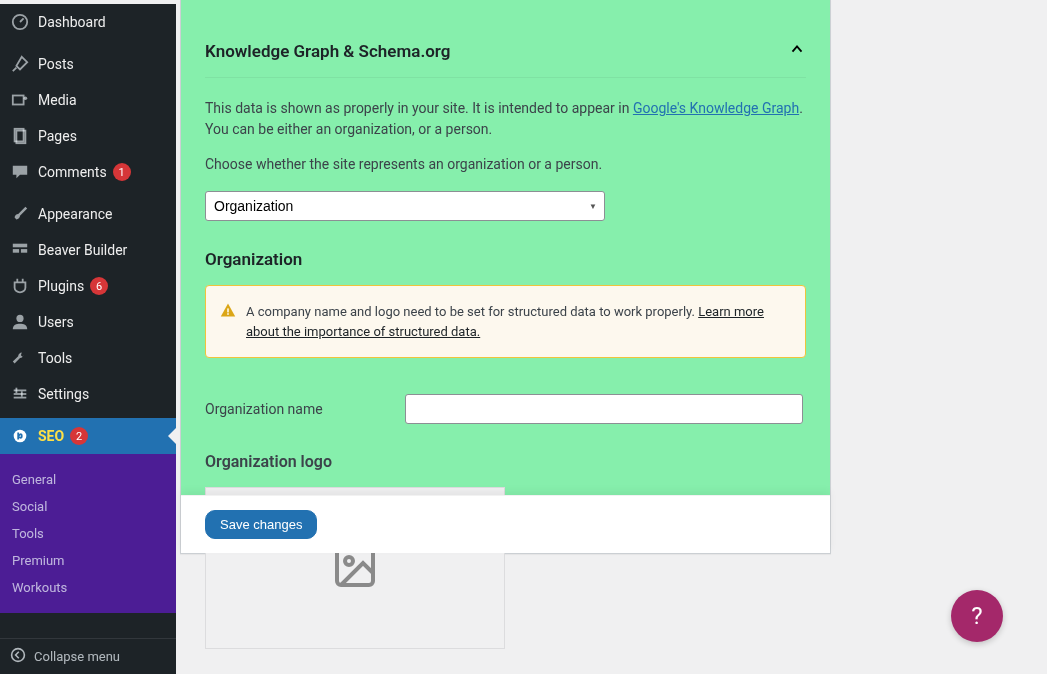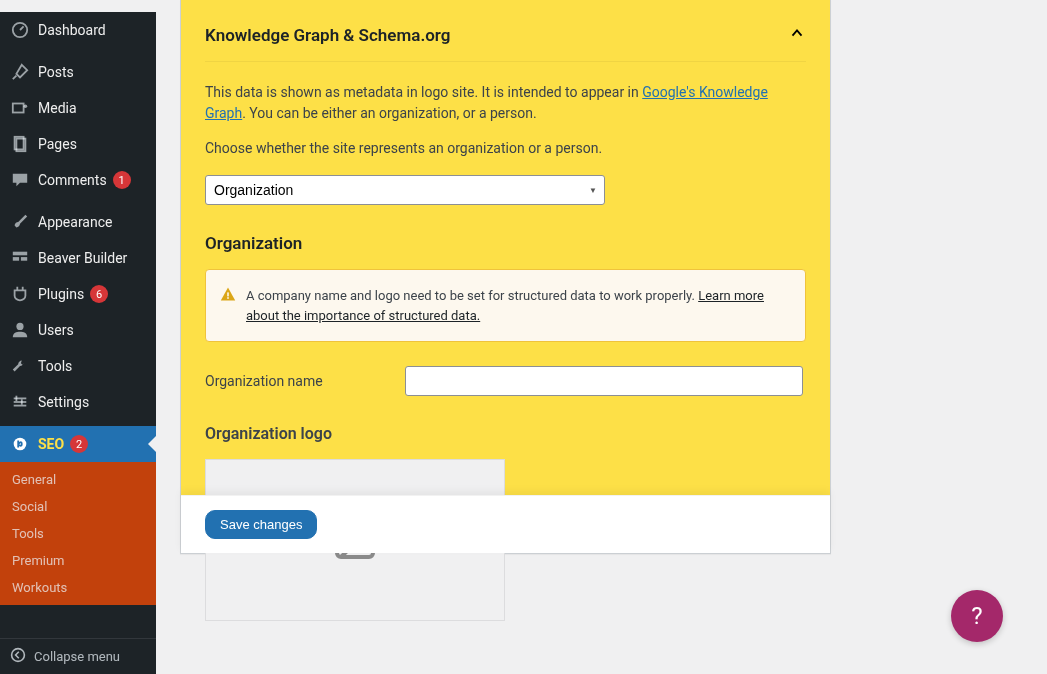--- a/index.html
+++ b/index.html
@@ -8,22 +8,22 @@
   font-size: 13px;
   color: #3c434a;
   background: #f0f0f1;
   position: relative;
   width: 1047px;
   height: 674px;
   overflow: hidden;
 }
 .sidebar {
   position: absolute;
-  left: 0; top: 12px; bottom: 0;
-  width: 156px;
+  left: 0; top: 4px; bottom: 0;
+  width: 176px;
   background: #1d2327;
   color: #f0f0f1;
 }
 .menu-item {
   display: flex;
   align-items: center;
   padding: 8px 10px;
   min-height: 34px;
   cursor: pointer;
   color: rgba(240,246,252,.7);
@@ -58,22 +58,22 @@
   border-radius: 9px;
   background: #d63638;
   color: #fff;
   align-items: center;
   justify-content: center;
   font-size: 11px;
   padding: 0 5px;
   margin-left: 6px;
 }
 .submenu {
-  background: #c2410c;
-  padding: 4px 0;
+  background: #4c1d95;
+  padding: 12px 0;
 }
 .submenu .sub-item {
   padding: 6px 12px;
   color: rgba(240,246,252,.7);
   font-size: 13px;
   cursor: pointer;
 }
 .submenu .sub-item.active { color: #fff; font-weight: 600; }
 .collapse-row {
   position: absolute;
@@ -89,25 +89,25 @@
 .collapse-row .icon { margin-right: 8px; }
 
 .main-area {
   position: absolute;
   left: 160px; right: 0; top: 0; bottom: 0;
   overflow: hidden;
 }
 .panel {
   position: absolute;
   left: 20px; right: 216px; top: 0;
-  background: #fde047;
+  background: #86efac;
   border: 1px solid #ccd0d4;
   border-top: none;
   box-shadow: 0 1px 1px rgba(0,0,0,.04);
-  padding: 24px 24px 0 24px;
+  padding: 40px 24px 0 24px;
   height: 554px;
 }
 .panel-header {
   display: flex;
   justify-content: space-between;
   align-items: center;
   padding-bottom: 16px;
   border-bottom: 1px solid rgba(0,0,0,0.05);
 }
 .panel-title {
@@ -164,21 +164,21 @@
   font-size: 13px;
   line-height: 1.5;
 }
 .alert .warn-icon {
   position: absolute;
   left: 14px; top: 16px;
   color: #dba617;
 }
 .alert a { color: #1d2327; text-decoration: underline; }
 .form-row {
-  margin-top: 24px;
+  margin-top: 36px;
   display: flex;
   align-items: center;
 }
 .form-row .form-label {
   width: 200px;
   font-size: 14px;
 }
 .form-row input[type=text] {
   flex: 0 0 398px;
   height: 30px;
@@ -370,21 +370,21 @@
 <div class="main-area">
   <div class="panel">
     <div class="panel-header">
       <span class="panel-title">Knowledge Graph &amp; Schema.org</span>
       <span><svg width="18" height="18" viewBox="0 0 20 20">
             <path d="M5 13 L10 7 L15 13" stroke="#000" stroke-width="2" fill="none"></path>
           </svg></span>
     </div>
 
     <p class="desc">
-      <span>This data is shown as metadata in logo site. It is intended to appear in </span><a href="#">Google's Knowledge Graph</a><span>. You can be either an organization, or a person.</span>
+      <span>This data is shown as properly in your site. It is intended to appear in </span><a href="#">Google's Knowledge Graph</a><span>. You can be either an organization, or a person.</span>
     </p>
     <p class="desc-p2">Choose whether the site represents an organization or a person.</p>
 
     <div class="select-wrap">
       <select>
         <option>Organization</option>
       </select>
     </div>
 
     <h3 class="section-heading">Organization</h3>

